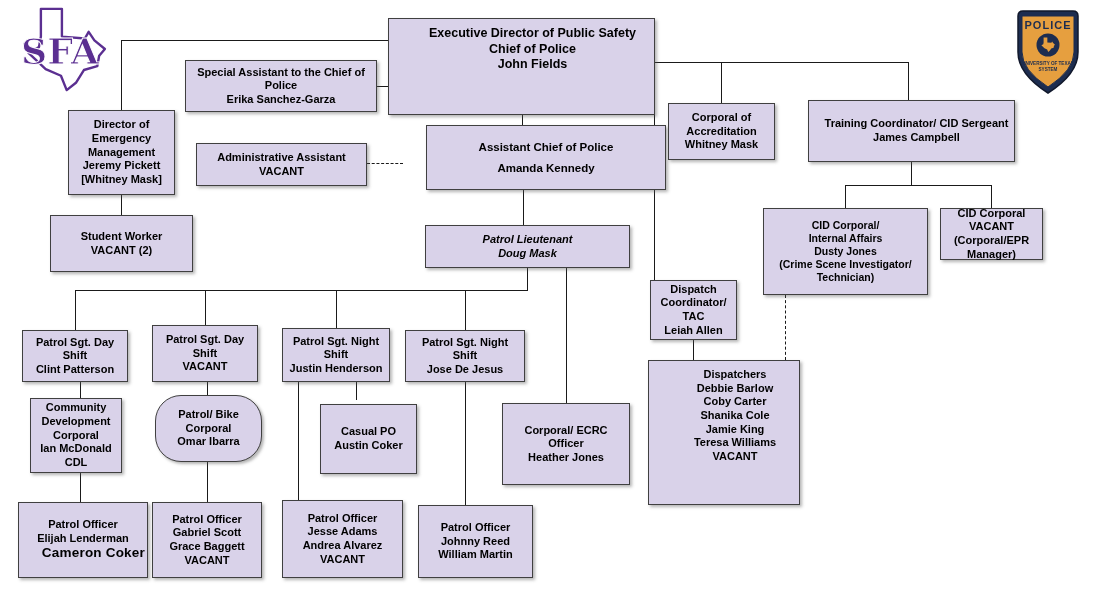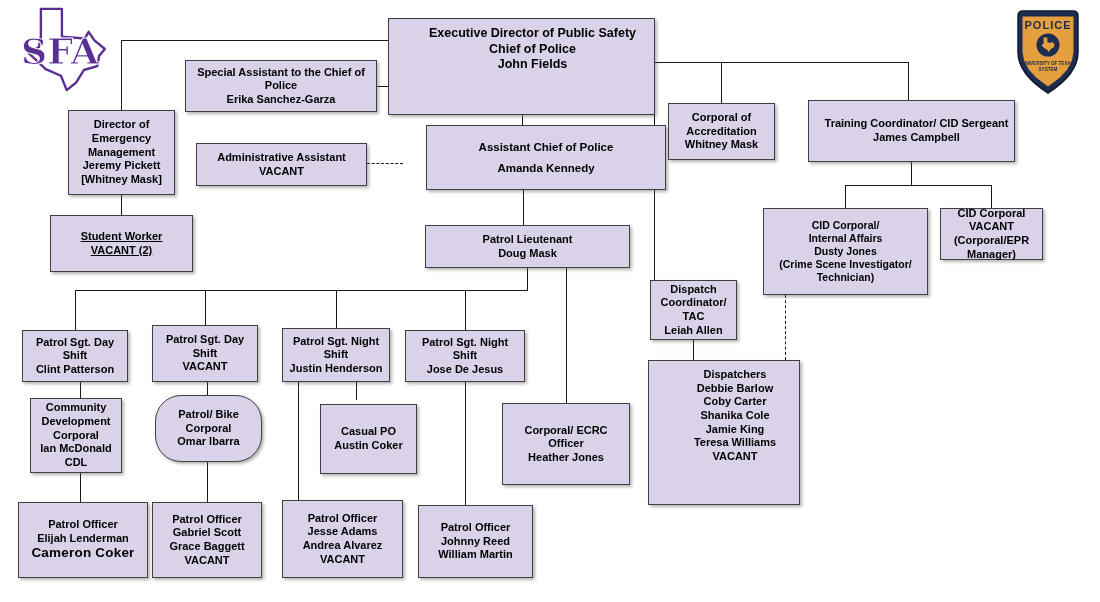--- a/index.html
+++ b/index.html
@@ -12,21 +12,21 @@
     position:absolute; box-sizing:border-box;
     background:#d9d2e9; border:1px solid #404040;
     box-shadow:2px 2px 3px rgba(90,90,90,0.45);
     display:flex; flex-direction:column; justify-content:center; align-items:center;
     text-align:center; font-weight:bold; color:#000;
     font-size:11px; line-height:1.24; padding:3px 2px;
     z-index:2;
   }
   .box.top-align { justify-content:flex-start; padding-top:7px;padding-left:24px; }
   .ln { width:100%; }
-  .ln.em { font-size:13.5px; letter-spacing:0.2px; }
+  .ln.em { font-size:13.5px; letter-spacing:0.2px;text-align:right; }
   .conn { position:absolute; z-index:1; }
   .conn.h { border-top:1px solid #1a1a1a; }
   .conn.v { border-left:1px solid #1a1a1a; }
   .conn.dashed.h { border-top-style:dashed; }
   .conn.dashed.v { border-left-style:dashed; }
   [data-name="org-box-chief"] { font-size:12.5px; padding-top:9px; }
   [data-name="org-box-assistant-chief"] { font-size:11.5px; }
   [data-name="org-box-cid-internal-affairs"] { font-size:10.5px; }
   [data-name="org-box-dispatchers"] { padding-top:8px; }
   .logo { position:absolute; z-index:3; }
@@ -111,25 +111,25 @@
       <div class="ln" data-name="org-box-line">Amanda Kennedy</div>
     </div>
     <div class="box" data-name="org-box-corporal-accreditation" style="left: 668px; top: 103px; width: 107px; height: 57px;">
       <div class="ln" data-name="org-box-line">Corporal of Accreditation</div>
       <div class="ln" data-name="org-box-line">Whitney Mask</div>
     </div>
     <div class="box" data-name="org-box-training-coordinator" style="left: 808px; top: 100px; width: 207px; height: 62px; padding-left: 12px;">
       <div class="ln" data-name="org-box-line">Training Coordinator/ CID Sergeant</div>
       <div class="ln" data-name="org-box-line">James Campbell</div>
     </div>
-    <div class="box" data-name="org-box-student-worker" style="left: 50px; top: 215px; width: 143px; height: 57px; text-decoration: underline;">
+    <div class="box" data-name="org-box-student-worker" style="left: 50px; top: 215px; width: 143px; height: 57px;">
       <div class="ln" data-name="org-box-line">Student Worker</div>
       <div class="ln" data-name="org-box-line">VACANT (2)</div>
     </div>
-    <div class="box" data-name="org-box-patrol-lieutenant" style="left: 425px; top: 225px; width: 205px; height: 43px;">
+    <div class="box" data-name="org-box-patrol-lieutenant" style="left: 425px; top: 225px; width: 205px; height: 43px; font-style: italic;">
       <div class="ln" data-name="org-box-line">Patrol Lieutenant</div>
       <div class="ln" data-name="org-box-line">Doug Mask</div>
     </div>
     <div class="box" data-name="org-box-cid-internal-affairs" style="left: 763px; top: 208px; width: 165px; height: 87px;">
       <div class="ln" data-name="org-box-line">CID Corporal/</div>
       <div class="ln" data-name="org-box-line">Internal Affairs</div>
       <div class="ln" data-name="org-box-line">Dusty Jones</div>
       <div class="ln" data-name="org-box-line">(Crime Scene Investigator/</div>
       <div class="ln" data-name="org-box-line">Technician)</div>
     </div>

